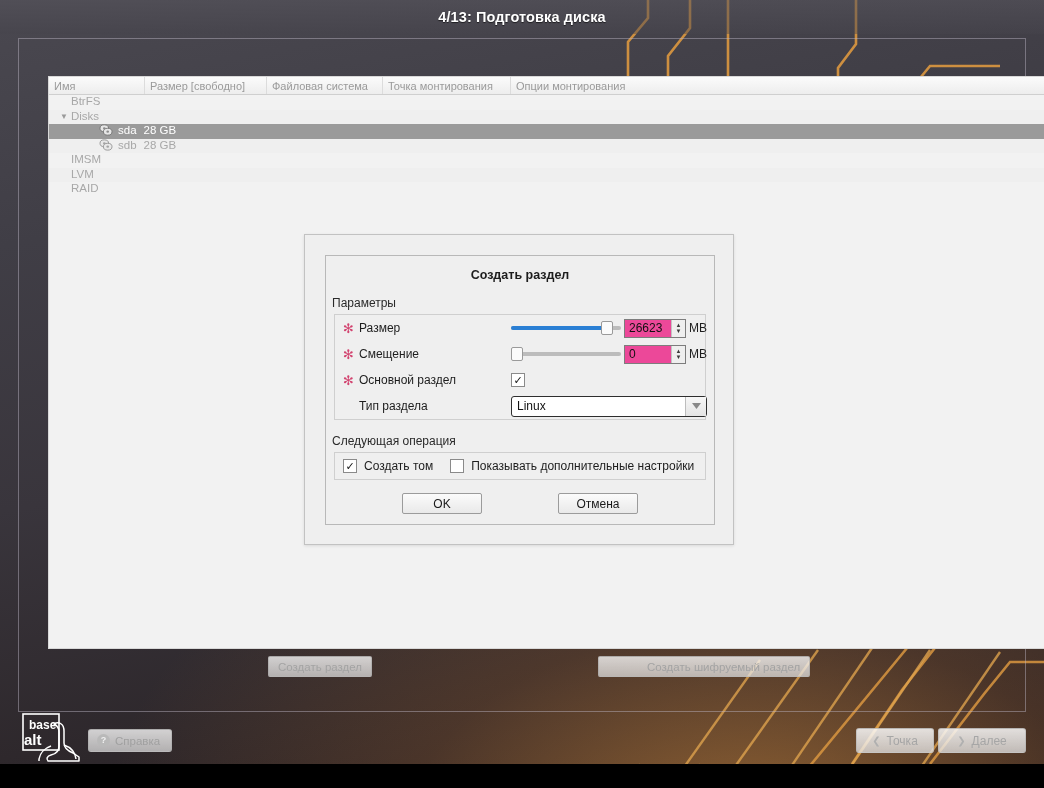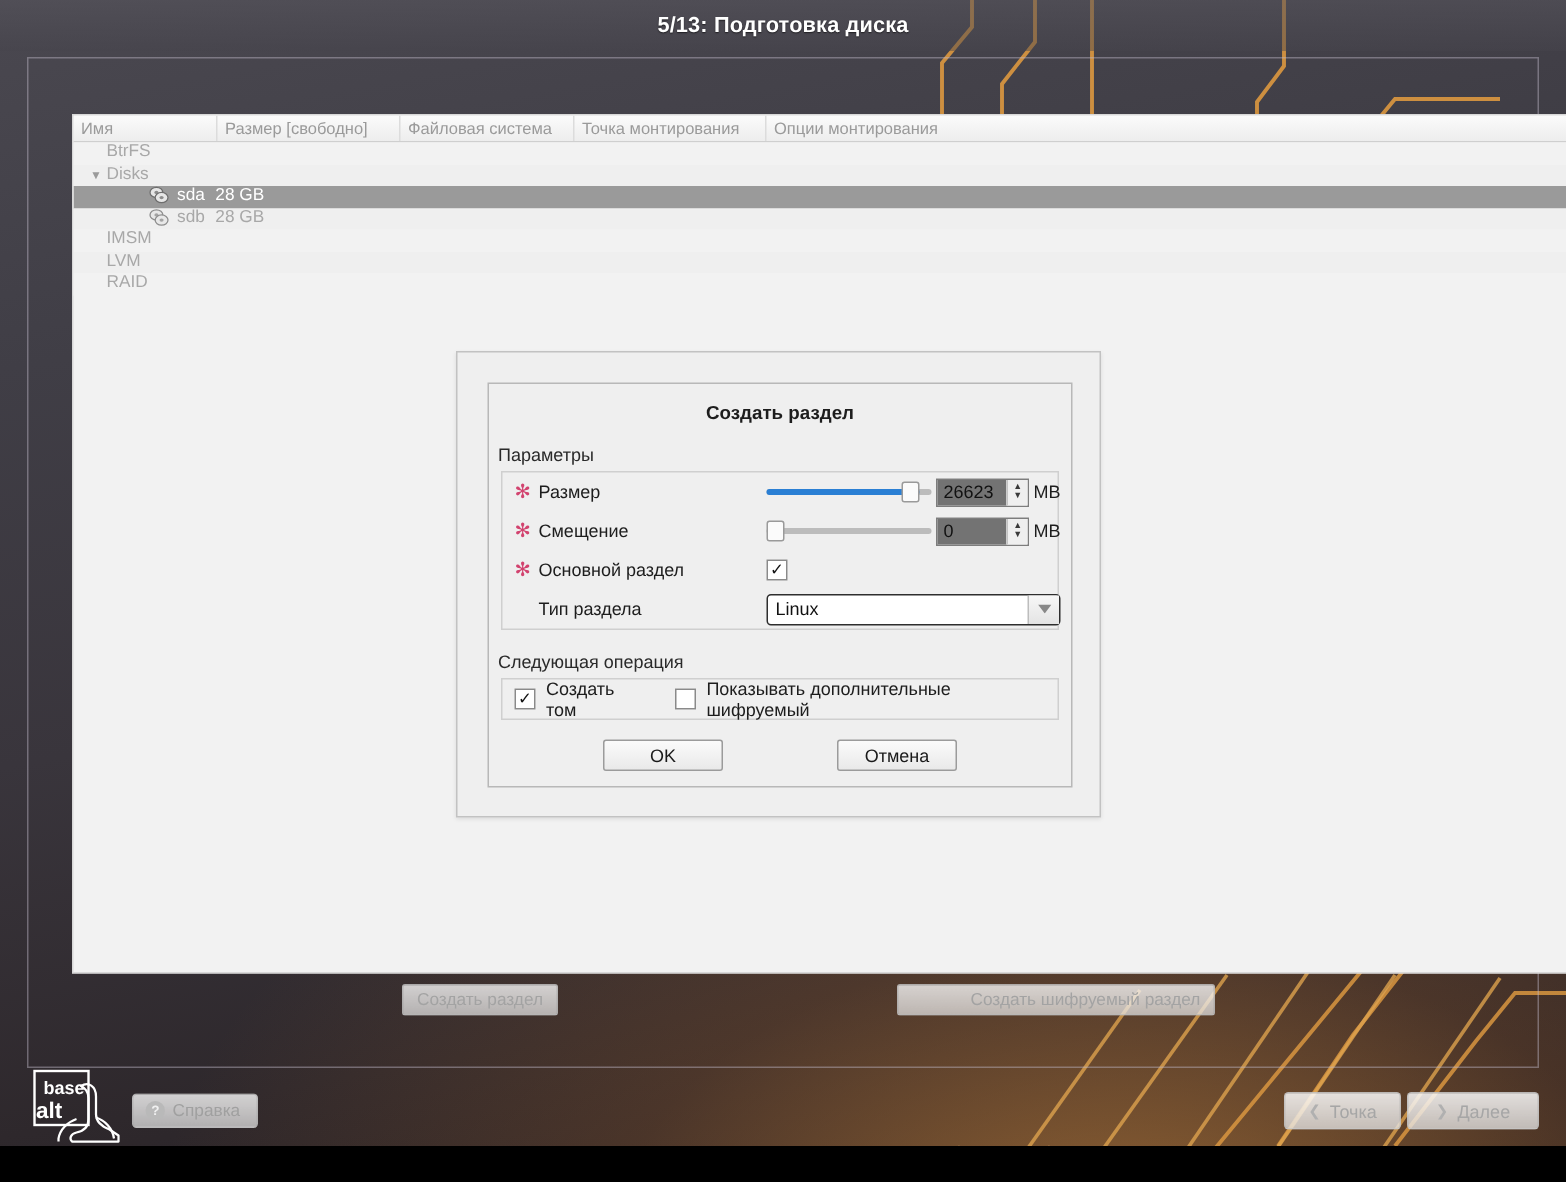--- a/index.html
+++ b/index.html
@@ -242,21 +242,21 @@
     margin-left: 3px;
     flex: none;
   }
   .spin-value {
     flex: 1;
     display: flex;
     align-items: center;
     padding-left: 4px;
     font-size: 12px;
     color: #111;
-    background: #737373;
+    background: #ec4899;
   }
   .spin-arrows {
     width: 13px;
     display: flex;
     flex-direction: column;
     justify-content: center;
     align-items: center;
     background: #efefef;
     border-left: 1px solid #c3c3c3;
   }
@@ -443,21 +443,21 @@
         <path d="M 1000 652 L 830 900"></path>
       </g>
       <g stroke="#caa063" stroke-width="2.0" fill="none" opacity="0.45">
         <path d="M 700 764 L 560 950"></path>
         <path d="M 640 764 L 510 950"></path>
       </g>
     </svg>
   </div>
 
   <div id="titlebar">
-    <div id="title-text">5/13: Подготовка диска</div>
+    <div id="title-text">4/13: Подготовка диска</div>
   </div>
 
   <div id="outer-frame"></div>
 
   <div id="content-panel">
     <div id="tree-header">
         <div class="th" style="width: 96px;">Имя</div>
         <div class="th" style="width: 122px;">Размер [свободно]</div>
         <div class="th" style="width: 116px;">Файловая система</div>
         <div class="th" style="width: 128px;">Точка монтирования</div>
@@ -580,21 +580,21 @@
           </div>
         </div>
 
       <div class="group-label">Следующая операция</div>
 
       <div class="group-box" id="nextop-box">
         <div class="next-op-row" id="nextop-row">
             <span class="cbox">✓</span>
             <span style="margin-right: 10px;">Создать том</span>
             <span class="cbox"></span>
-            <span style="margin-right: 0px;">Показывать дополнительные шифруемый</span>
+            <span style="margin-right: 0px;">Показывать дополнительные настройки</span>
           </div>
       </div>
 
       <div class="dlg-buttons">
         <div class="dlg-btn">OK</div>
         <div class="dlg-btn">Отмена</div>
       </div>
 
     </div>
   </div>

